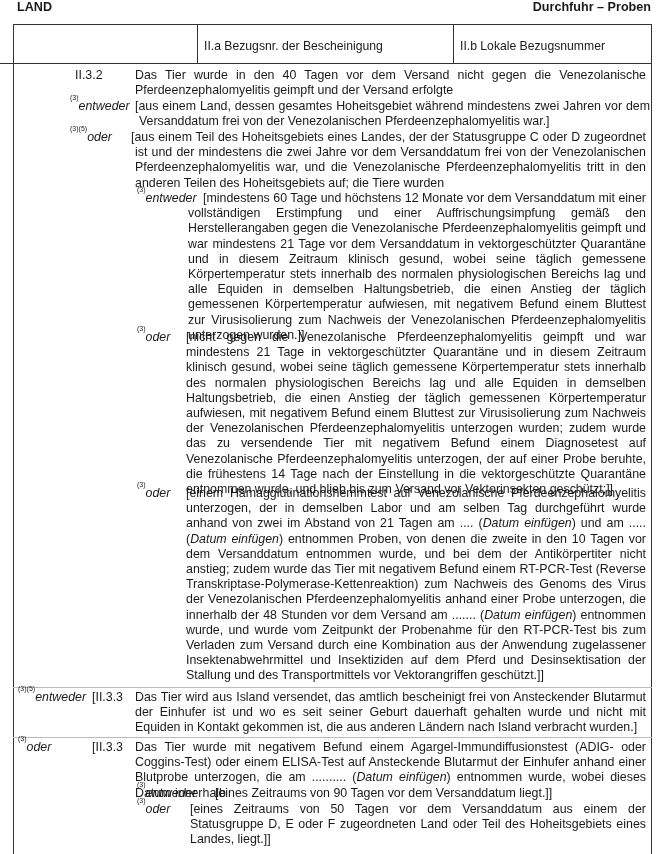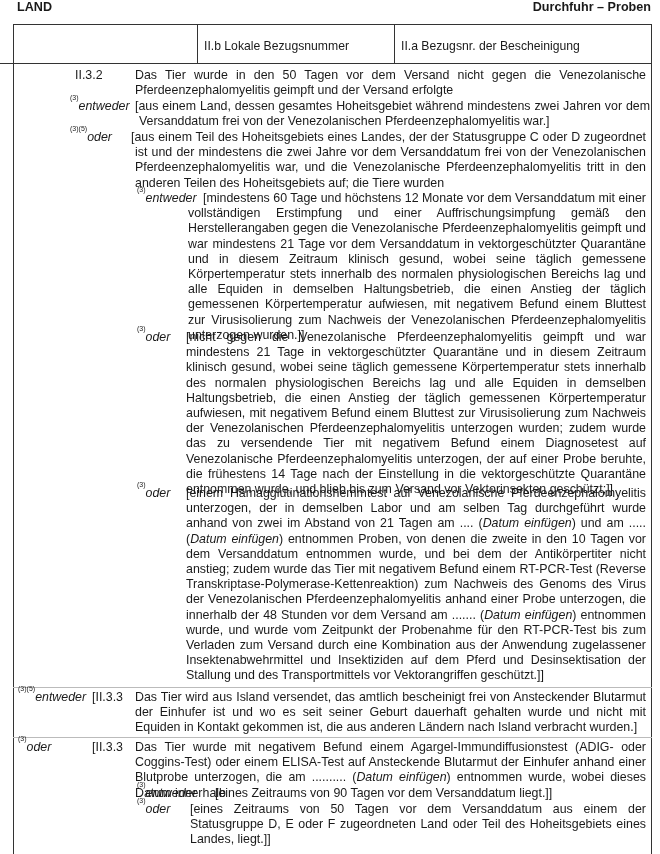--- a/index.html
+++ b/index.html
@@ -25,29 +25,29 @@
 </head>
 <body>
 
 <div class="header">
   <span class="left">LAND</span>
   <span class="right">Durchfuhr – Proben</span>
 </div>
 
 <div class="ref-table">
   <div class="cell c1"></div>
+  <div class="cell c2">II.a Bezugsnr. der Bescheinigung</div>
   <div class="cell c3">II.b Lokale Bezugsnummer</div>
-  <div class="cell c2">II.a Bezugsnr. der Bescheinigung</div>
 </div>
 
 <div class="hline"></div>
 <div class="body-frame"></div>
 
 <div class="lbl" style="left:75px; top:68px;">II.3.2</div>
-<div class="blk j last-left" style="left:135px; top:68px; width:511px;">Das Tier wurde in den 50 Tagen vor dem Versand nicht gegen die Venezolanische Pferdeenzephalomyelitis geimpft und der Versand erfolgte</div>
+<div class="blk j last-left" style="left:135px; top:68px; width:511px;">Das Tier wurde in den 40 Tagen vor dem Versand nicht gegen die Venezolanische Pferdeenzephalomyelitis geimpft und der Versand erfolgte</div>
 
 <div class="lbl" style="left:70px; top:99px;"><sup>(3)</sup><span class="it">entweder</span></div>
 <div class="blk j last-left" style="left:139px; top:99px; width:511px; text-indent:-4px;">[aus einem Land, dessen gesamtes Hoheitsgebiet während mindestens zwei Jahren vor dem Versanddatum frei von der Venezolanischen Pferdeenzephalomyelitis war.]</div>
 
 <div class="lbl" style="left:70px; top:130px;"><sup>(3)(5)</sup><span class="it">oder</span></div>
 <div class="blk j last-left" style="left:135px; top:130px; width:511px; text-indent:-4px;">[aus einem Teil des Hoheitsgebiets eines Landes, der der Statusgruppe C oder D zugeordnet ist und der mindestens die zwei Jahre vor dem Versanddatum frei von der Venezolanischen Pferdeenzephalomyelitis war, und die Venezolanische Pferdeenzephalomyelitis tritt in den anderen Teilen des Hoheitsgebiets auf; die Tiere wurden</div>
 
 <div class="lbl" style="left:137px; top:191px;"><sup>(3)</sup><span class="it">entweder</span></div>
 <div class="blk j last-left" style="left:188px; top:191px; width:458px; text-indent:15px; margin-left:0;"><span>[mindestens 60 Tage und höchstens 12 Monate vor dem Versanddatum mit einer vollständigen Erstimpfung und einer Auffrischungsimpfung gemäß den Herstellerangaben gegen die Venezolanische Pferdeenzephalomyelitis geimpft und war mindestens 21 Tage vor dem Versanddatum in vektorgeschützter Quarantäne und in diesem Zeitraum klinisch gesund, wobei seine täglich gemessene Körpertemperatur stets innerhalb des normalen physiologischen Bereichs lag und alle Equiden in demselben Haltungsbetrieb, die einen Anstieg der täglich gemessenen Körpertemperatur aufwiesen, mit negativem Befund einem Bluttest zur Virusisolierung zum Nachweis der Venezolanischen Pferdeenzephalomyelitis unterzogen wurden.]]</span></div>
 

